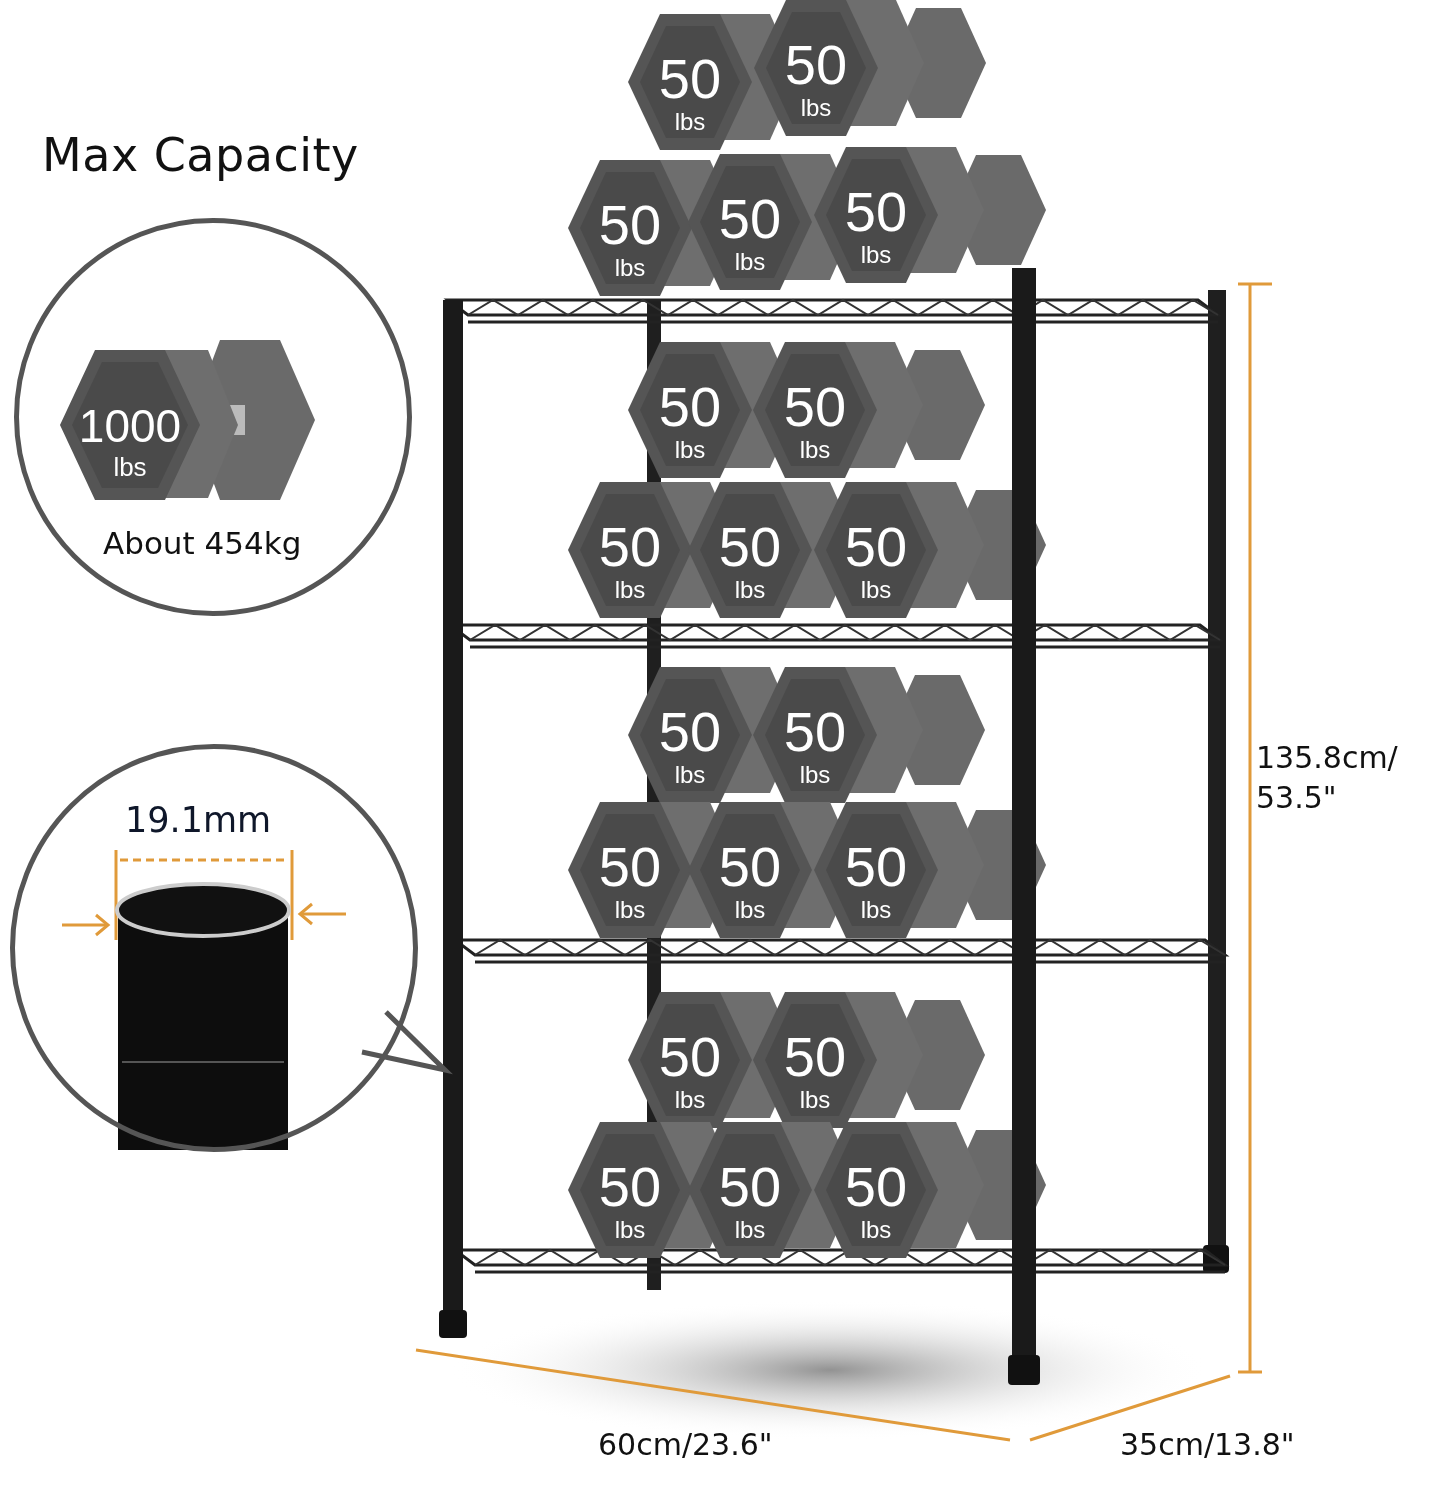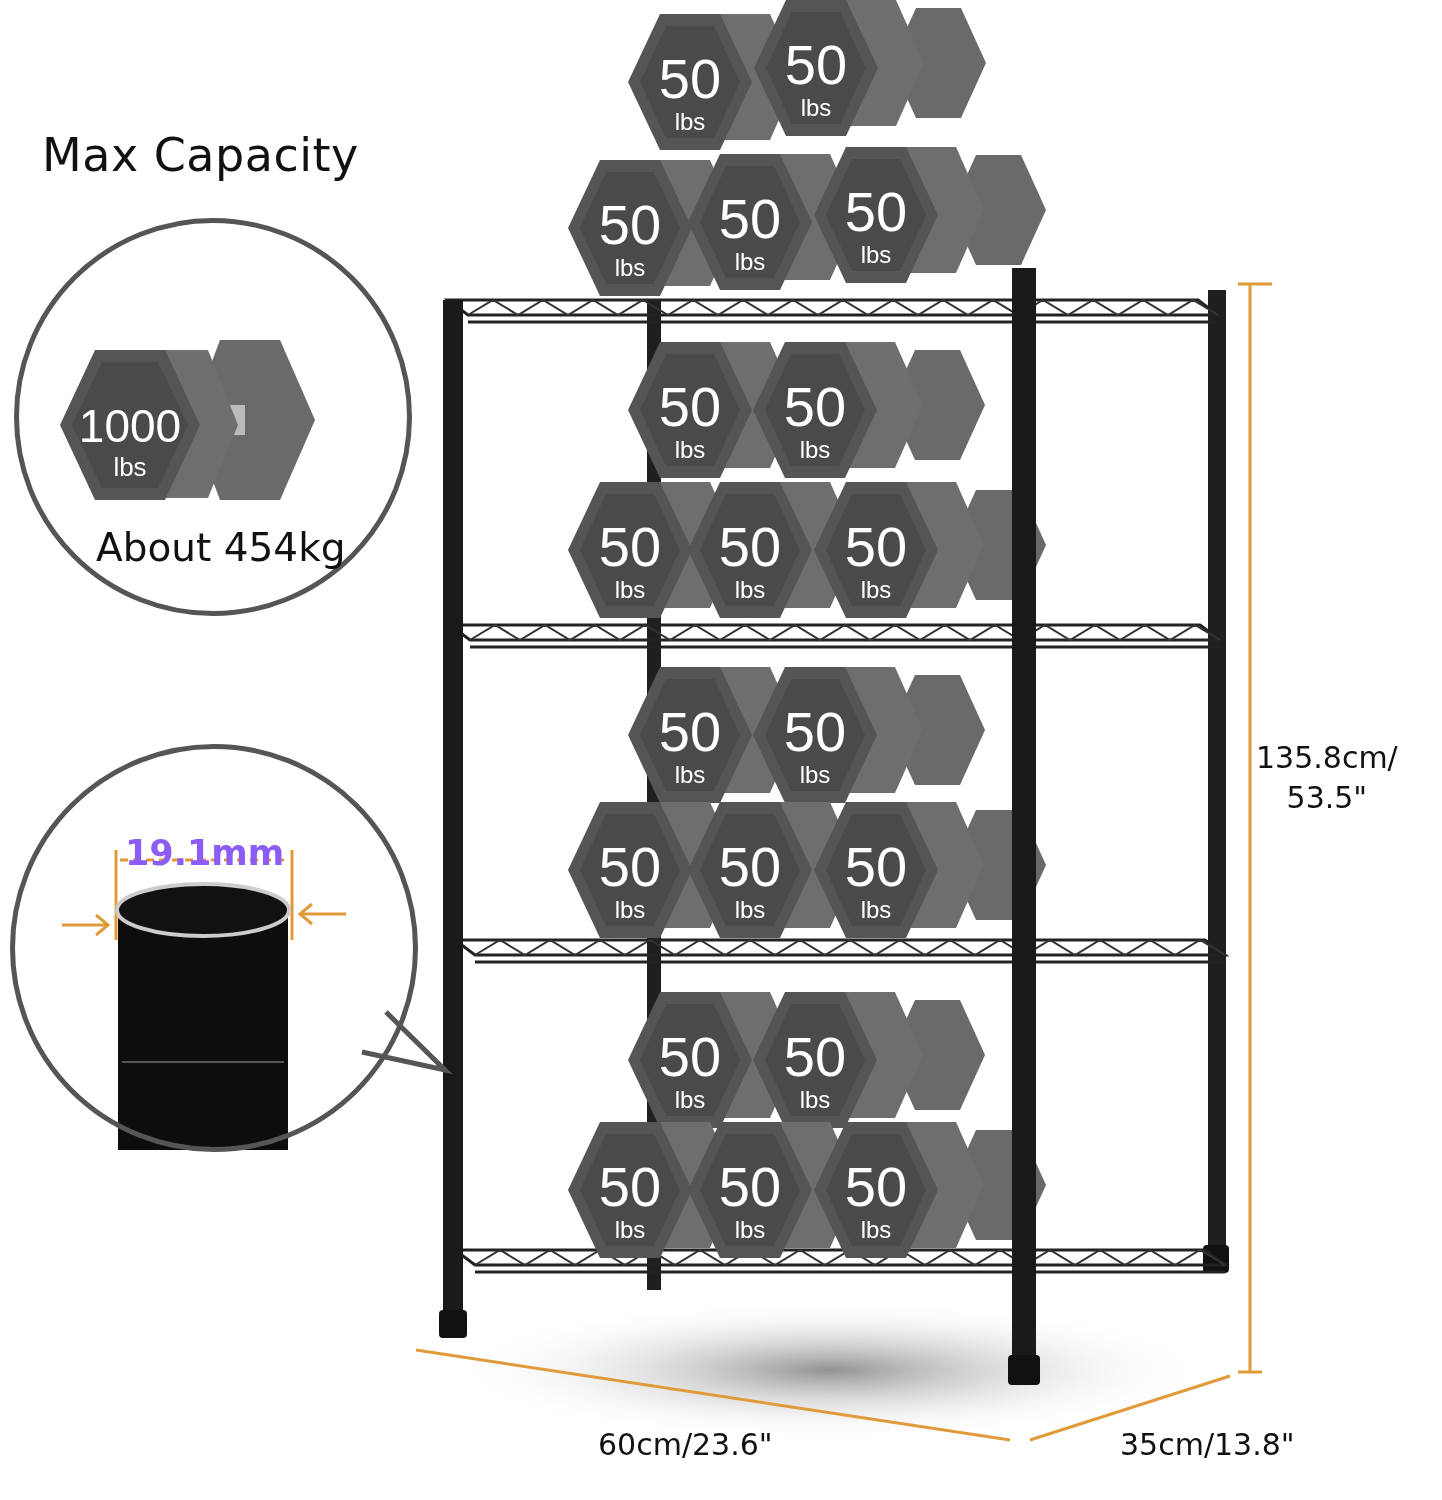--- a/index.html
+++ b/index.html
@@ -2,24 +2,24 @@
 <html><head>
 <meta charset="utf-8">
 <style>
   html, body { margin:0; padding:0; background:#ffffff; }
   body { width:1442px; height:1500px; position:relative; overflow:hidden; font-family:"DejaVu Sans", sans-serif; }
   .abs { position:absolute; }
   .title { left:42px; top:128px; font-size:46px; font-weight:normal; color:#111; letter-spacing:0.5px; }
   .circle { border:5px solid #555; border-radius:50%; background:#fff; box-sizing:border-box; }
   .cap-circle { left:14px; top:218px; width:398px; height:398px; }
   .pipe-circle { left:10px; top:744px; width:408px; height:408px; }
-  .cap-sub { left:96px; top:525px; font-size:39px; color:#111; }
-  .pipe-label { left:125px; top:833px; font-size:35px; font-weight:bold; color:#8b5cf6; }
+  .cap-sub { left:103px; top:525px; font-size:31px; color:#111; }
+  .pipe-label { left:125px; top:800px; font-size:35px; font-weight:normal; color:#0f172a; }
   .dim { font-size:30px; color:#111; line-height:40px; }
-  .dim-height { left:1256px; top:738px; text-align:center; }
+  .dim-height { left:1256px; top:738px; }
   .dim-width { left:598px; top:1425px; }
   .dim-depth { left:1120px; top:1425px; }
   svg { position:absolute; left:0; top:0; }
   .dbtext { font-family:"Liberation Sans", sans-serif; fill:#fff; }
 </style>
 </head>
 <body>
 
 <svg width="1442" height="1500" viewBox="0 0 1442 1500">
   <defs>

